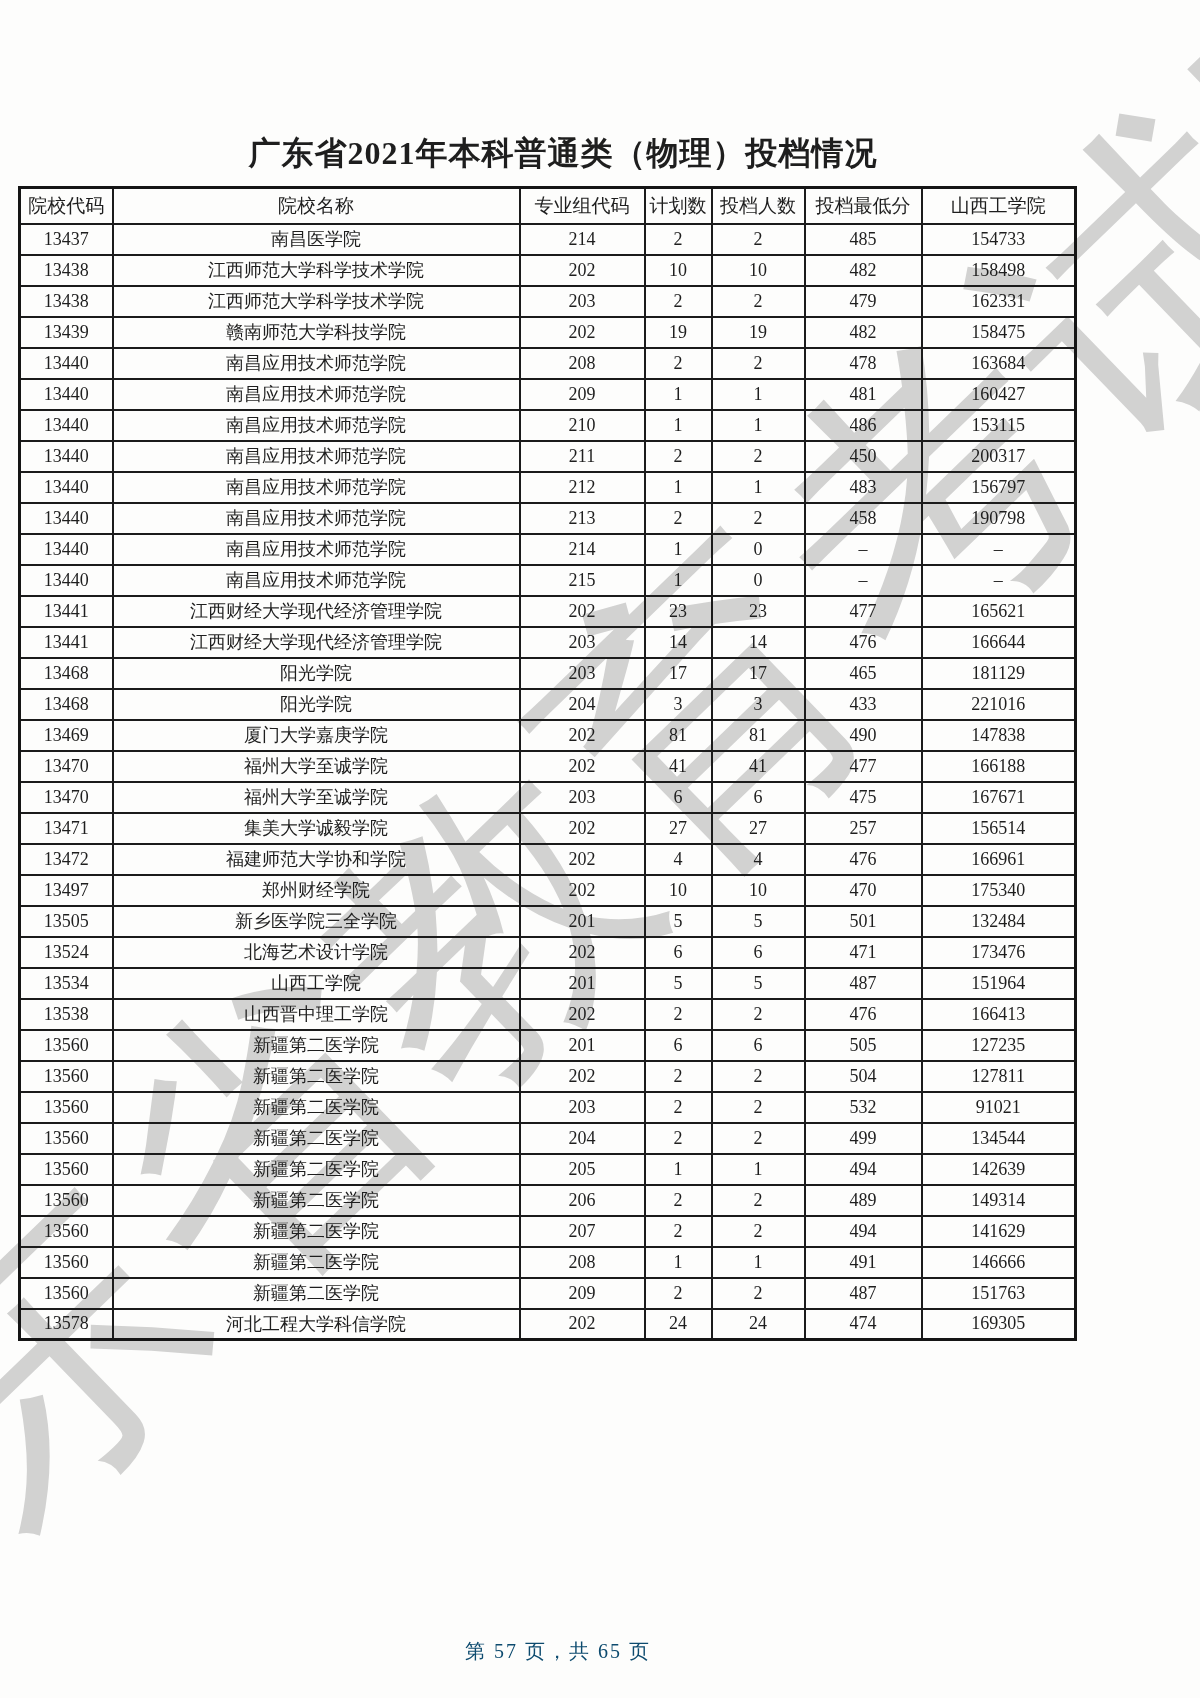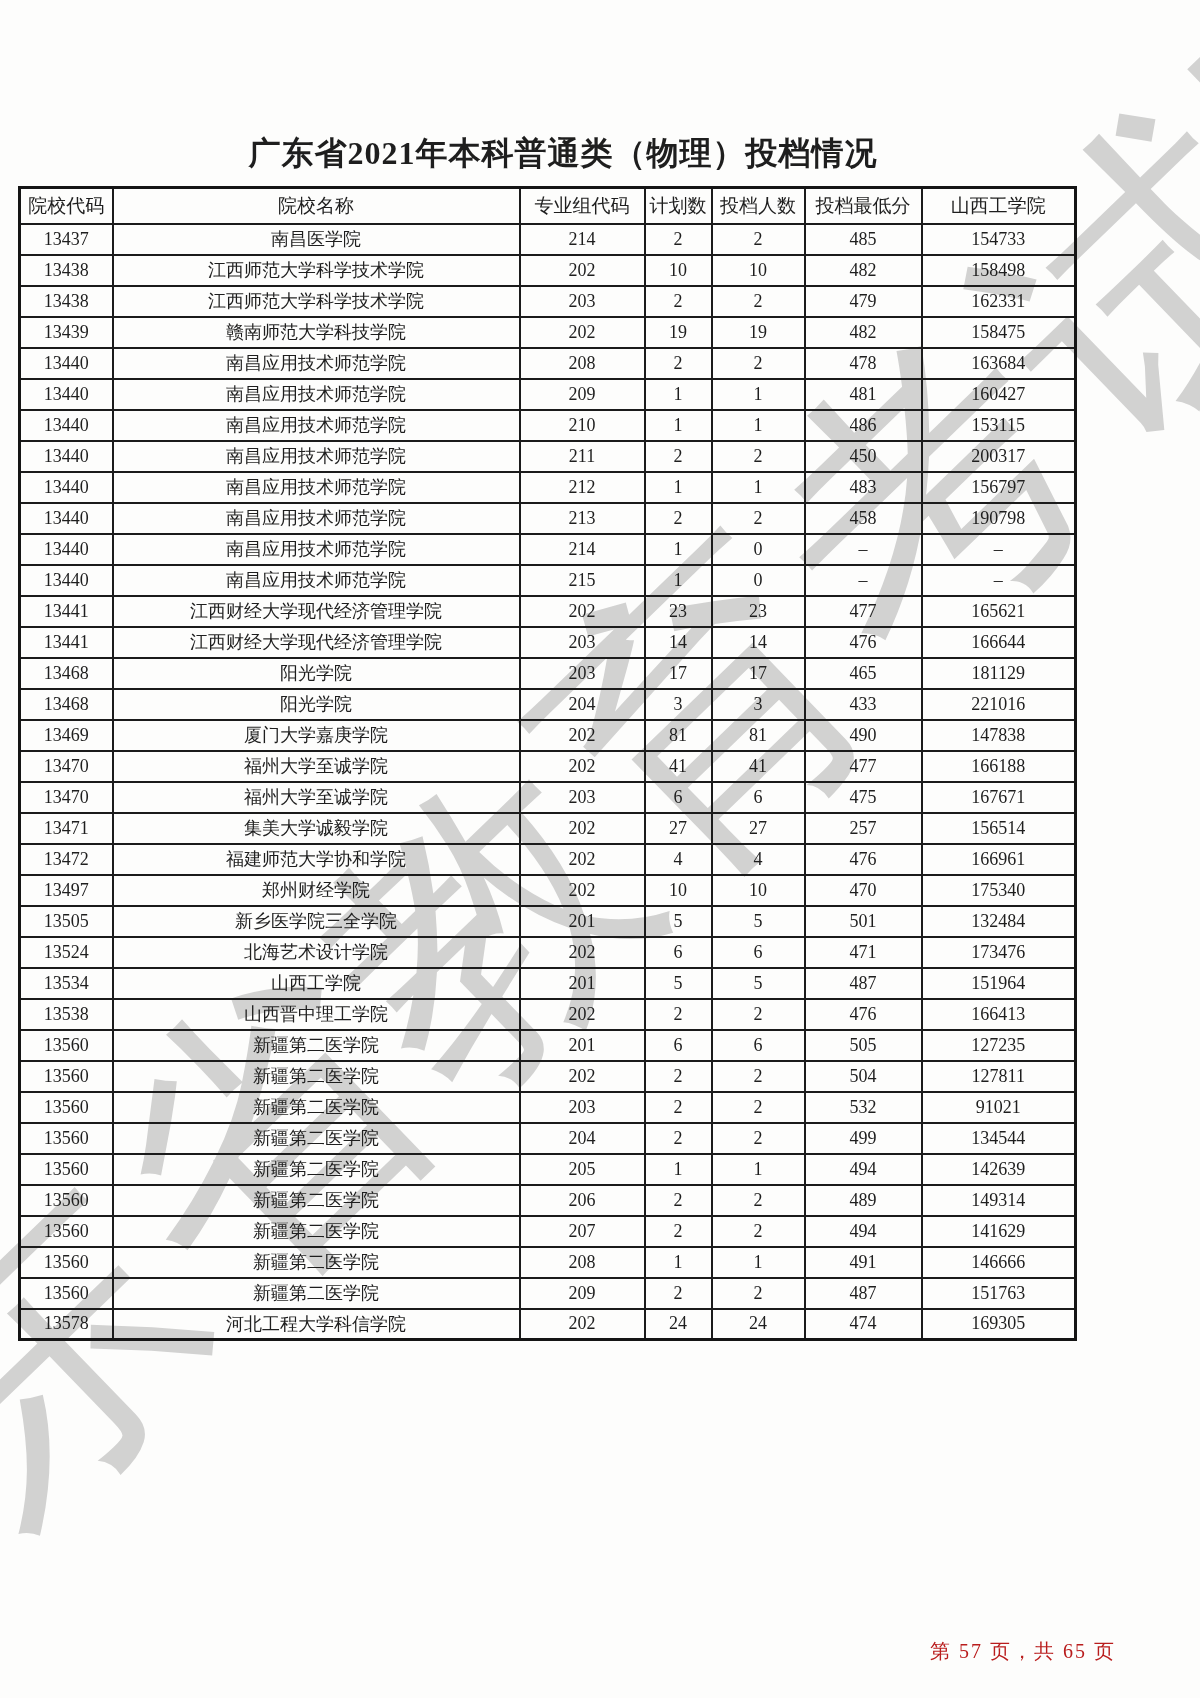--- a/index.html
+++ b/index.html
@@ -76,24 +76,24 @@
   col.c2 { width: 125px; }
   col.c3 { width: 67px; }
   col.c4 { width: 93px; }
   col.c5 { width: 117px; }
   col.c6 { width: 154px; }
   .footer {
     position: absolute;
     left: 0;
     top: 1638px;
     width: 1116px;
-    text-align: right;
+    text-align: center;
     font-size: 20px;
     letter-spacing: 2px;
-    color: #b91c1c;
+    color: #0c4a6e;
     z-index: 2;
   }
 </style>
 </head>
 <body>
 
 <div class="page">
 
   <div class="watermark">广东省教育考试院</div>
 

